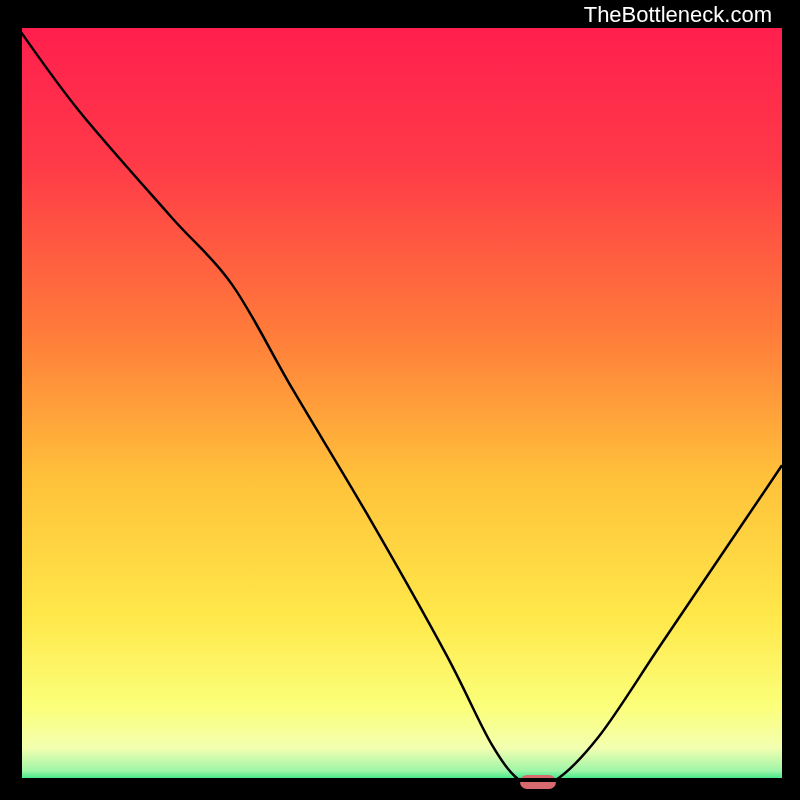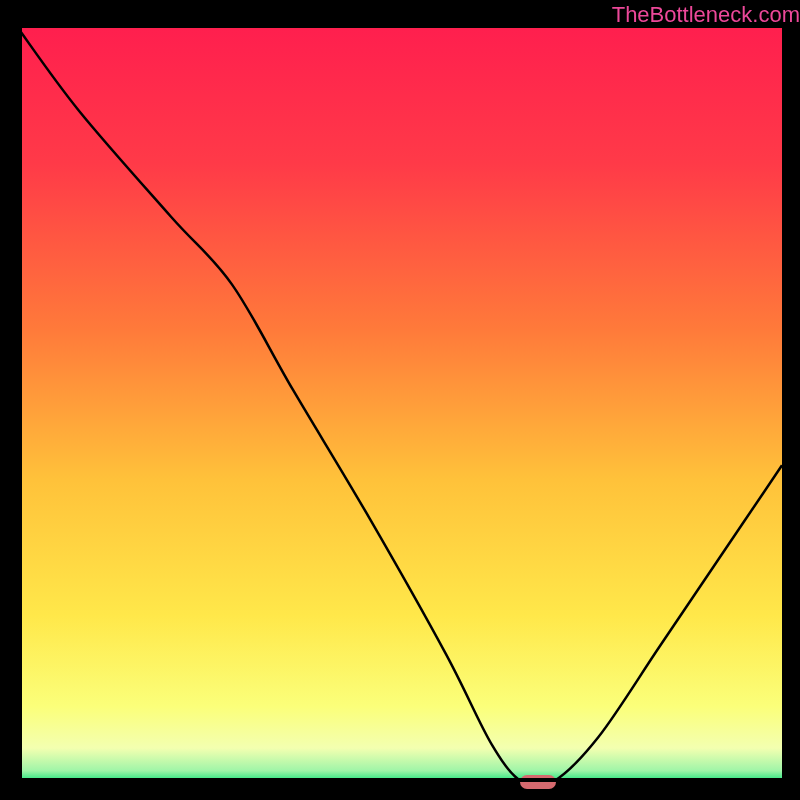--- a/index.html
+++ b/index.html
@@ -13,22 +13,22 @@
   }
   .outer {
     position: relative;
     width: 800px;
     height: 800px;
     background: #000;
   }
   .watermark {
     position: absolute;
     top: 2px;
-    right: 0;
-    color: #ec4899;
+    right: 28px;
+    color: #ffffff;
     font-size: 22px;
     letter-spacing: 0px;
   }
   .plot-frame {
     position: absolute;
     left: 18px;
     top: 28px;
     width: 764px;
     height: 754px;
     border-left: 4px solid #000;

